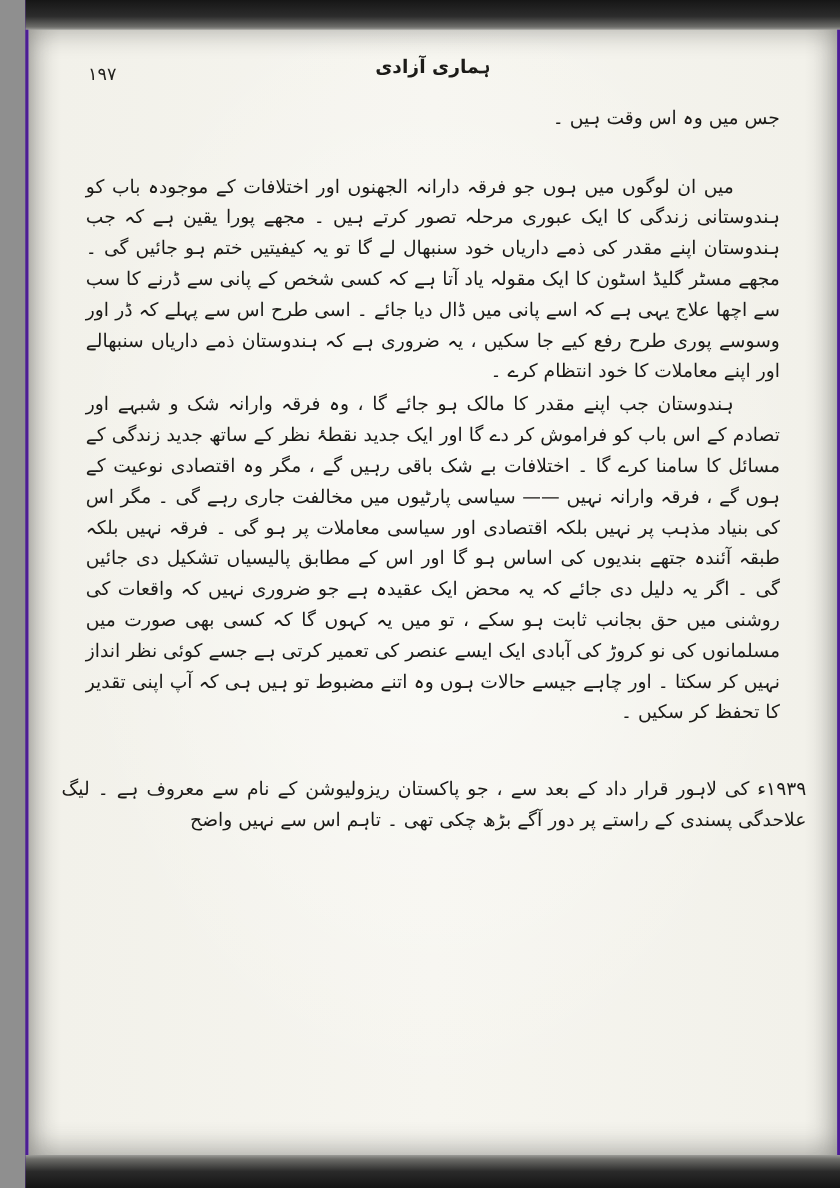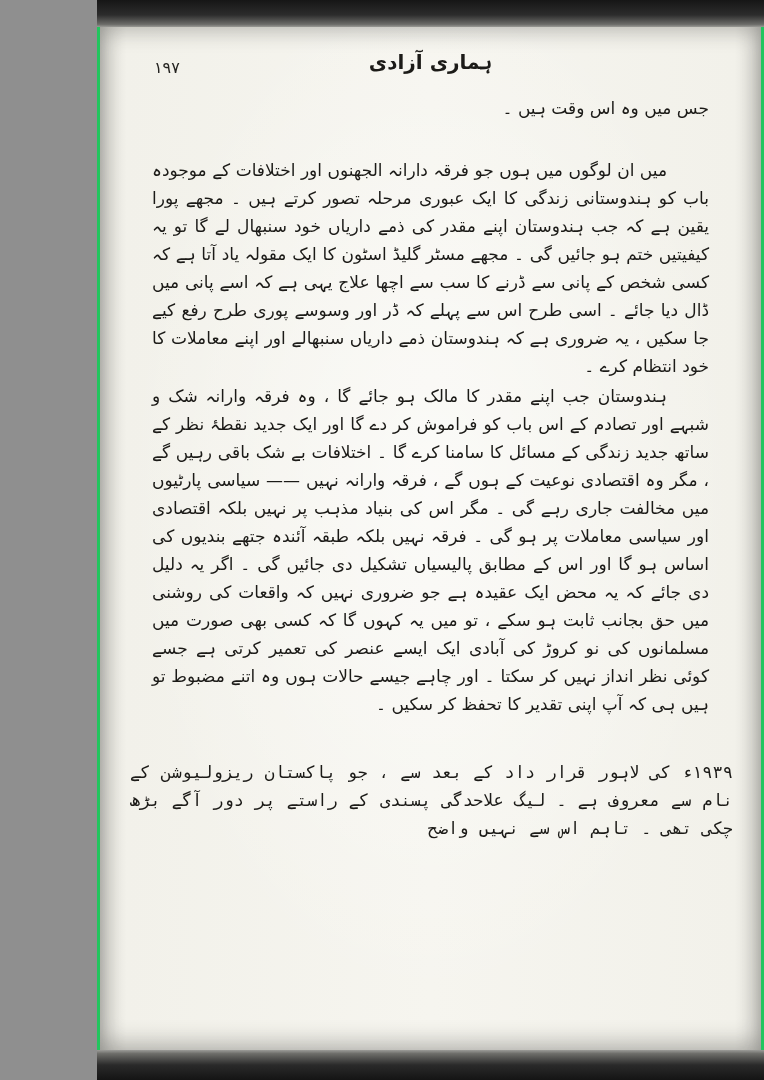--- a/index.html
+++ b/index.html
@@ -4,22 +4,22 @@
 <style>
   html,body{margin:0;padding:0;}
   body{
     width:764px;height:1080px;
     background:#8f8f8f;
     font-family:"DejaVu Sans",sans-serif;
     overflow:hidden;
   }
   .scan{
     position:relative;
-    width:667px;height:1080px;
-    background:#22c55e;
+    width:741px;height:1080px;
+    background:#4c1d95;
     overflow:hidden;
   }
   
   .band{
     position:absolute;left:0;right:0;
     z-index:3;
   }
   .band.top{
     top:0;height:27px;
     background:linear-gradient(to bottom,#161616 0%,#2c2c2c 55%,#6b6b68 90%,#9a9a96 100%);
@@ -47,21 +47,21 @@
     position:absolute;
     top:34px;left:54px;
     font-size:16px;
     letter-spacing:1px;
     color:#23221f;
   }
   .title{
     position:absolute;
     top:26px;left:0;right:0;
     text-align:center;
-    font-size:20px;
+    font-size:17px;
     font-weight:bold;
     color:#1c1b18;
   }
   .body-text{
     position:absolute;
     top:70px;
     right:52px;left:52px;
     direction:rtl;
     font-size:17px;
     line-height:28px;
@@ -80,21 +80,20 @@
     text-indent:42px;
     margin-top:34px;
   }
   p.para-2{
     margin-top:2px;
   }
   p.footer-para{
     margin:42px -24px 0 -22px;
     text-indent:0;
     text-align:justify;
-    font-family:Liberation Mono, monospace;
   }
 </style>
 </head>
 <body>
 
 <div class="scan">
 
   <div class="band top"></div>
 
   <div class="page">

